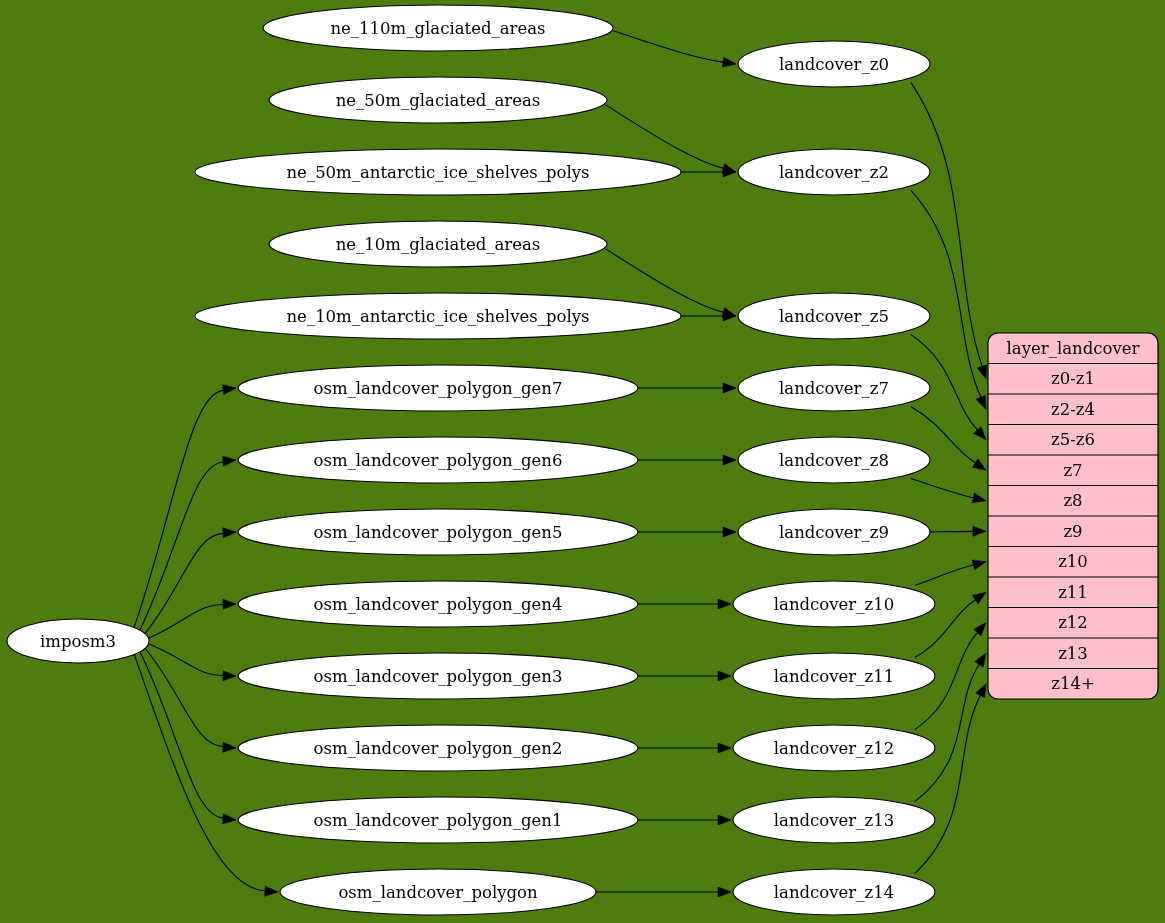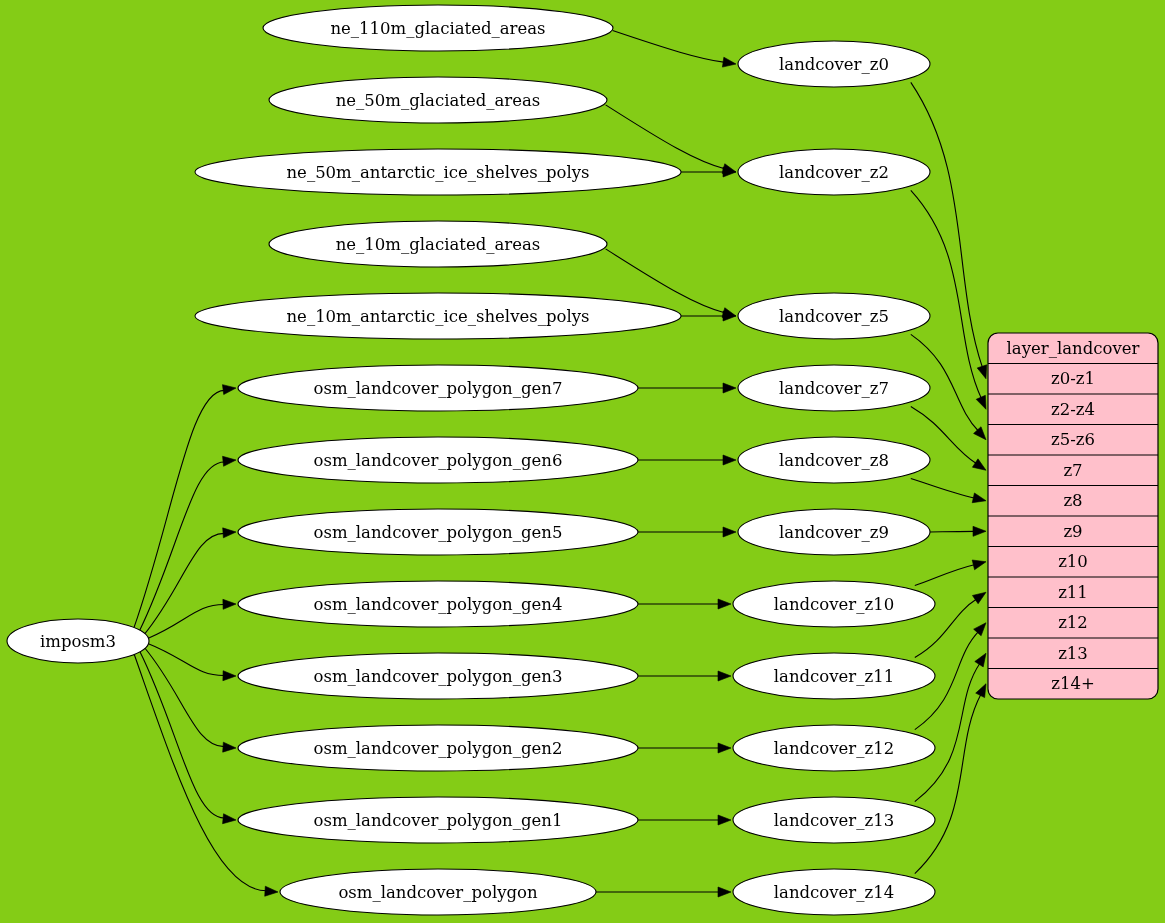--- a/index.html
+++ b/index.html
@@ -4,21 +4,21 @@
 <style>
   html, body {
     margin: 0;
     padding: 0;
     background: #ffffff;
   }
   #canvas {
     position: relative;
     width: 1165px;
     height: 923px;
-    background: #84cc16;
+    background: #4d7c0f;
     font-family: "DejaVu Serif", "Liberation Serif", serif;
     overflow: hidden;
   }
   svg.graph {
     position: absolute;
     left: 0;
     top: 0;
     width: 1165px;
     height: 923px;
   }

